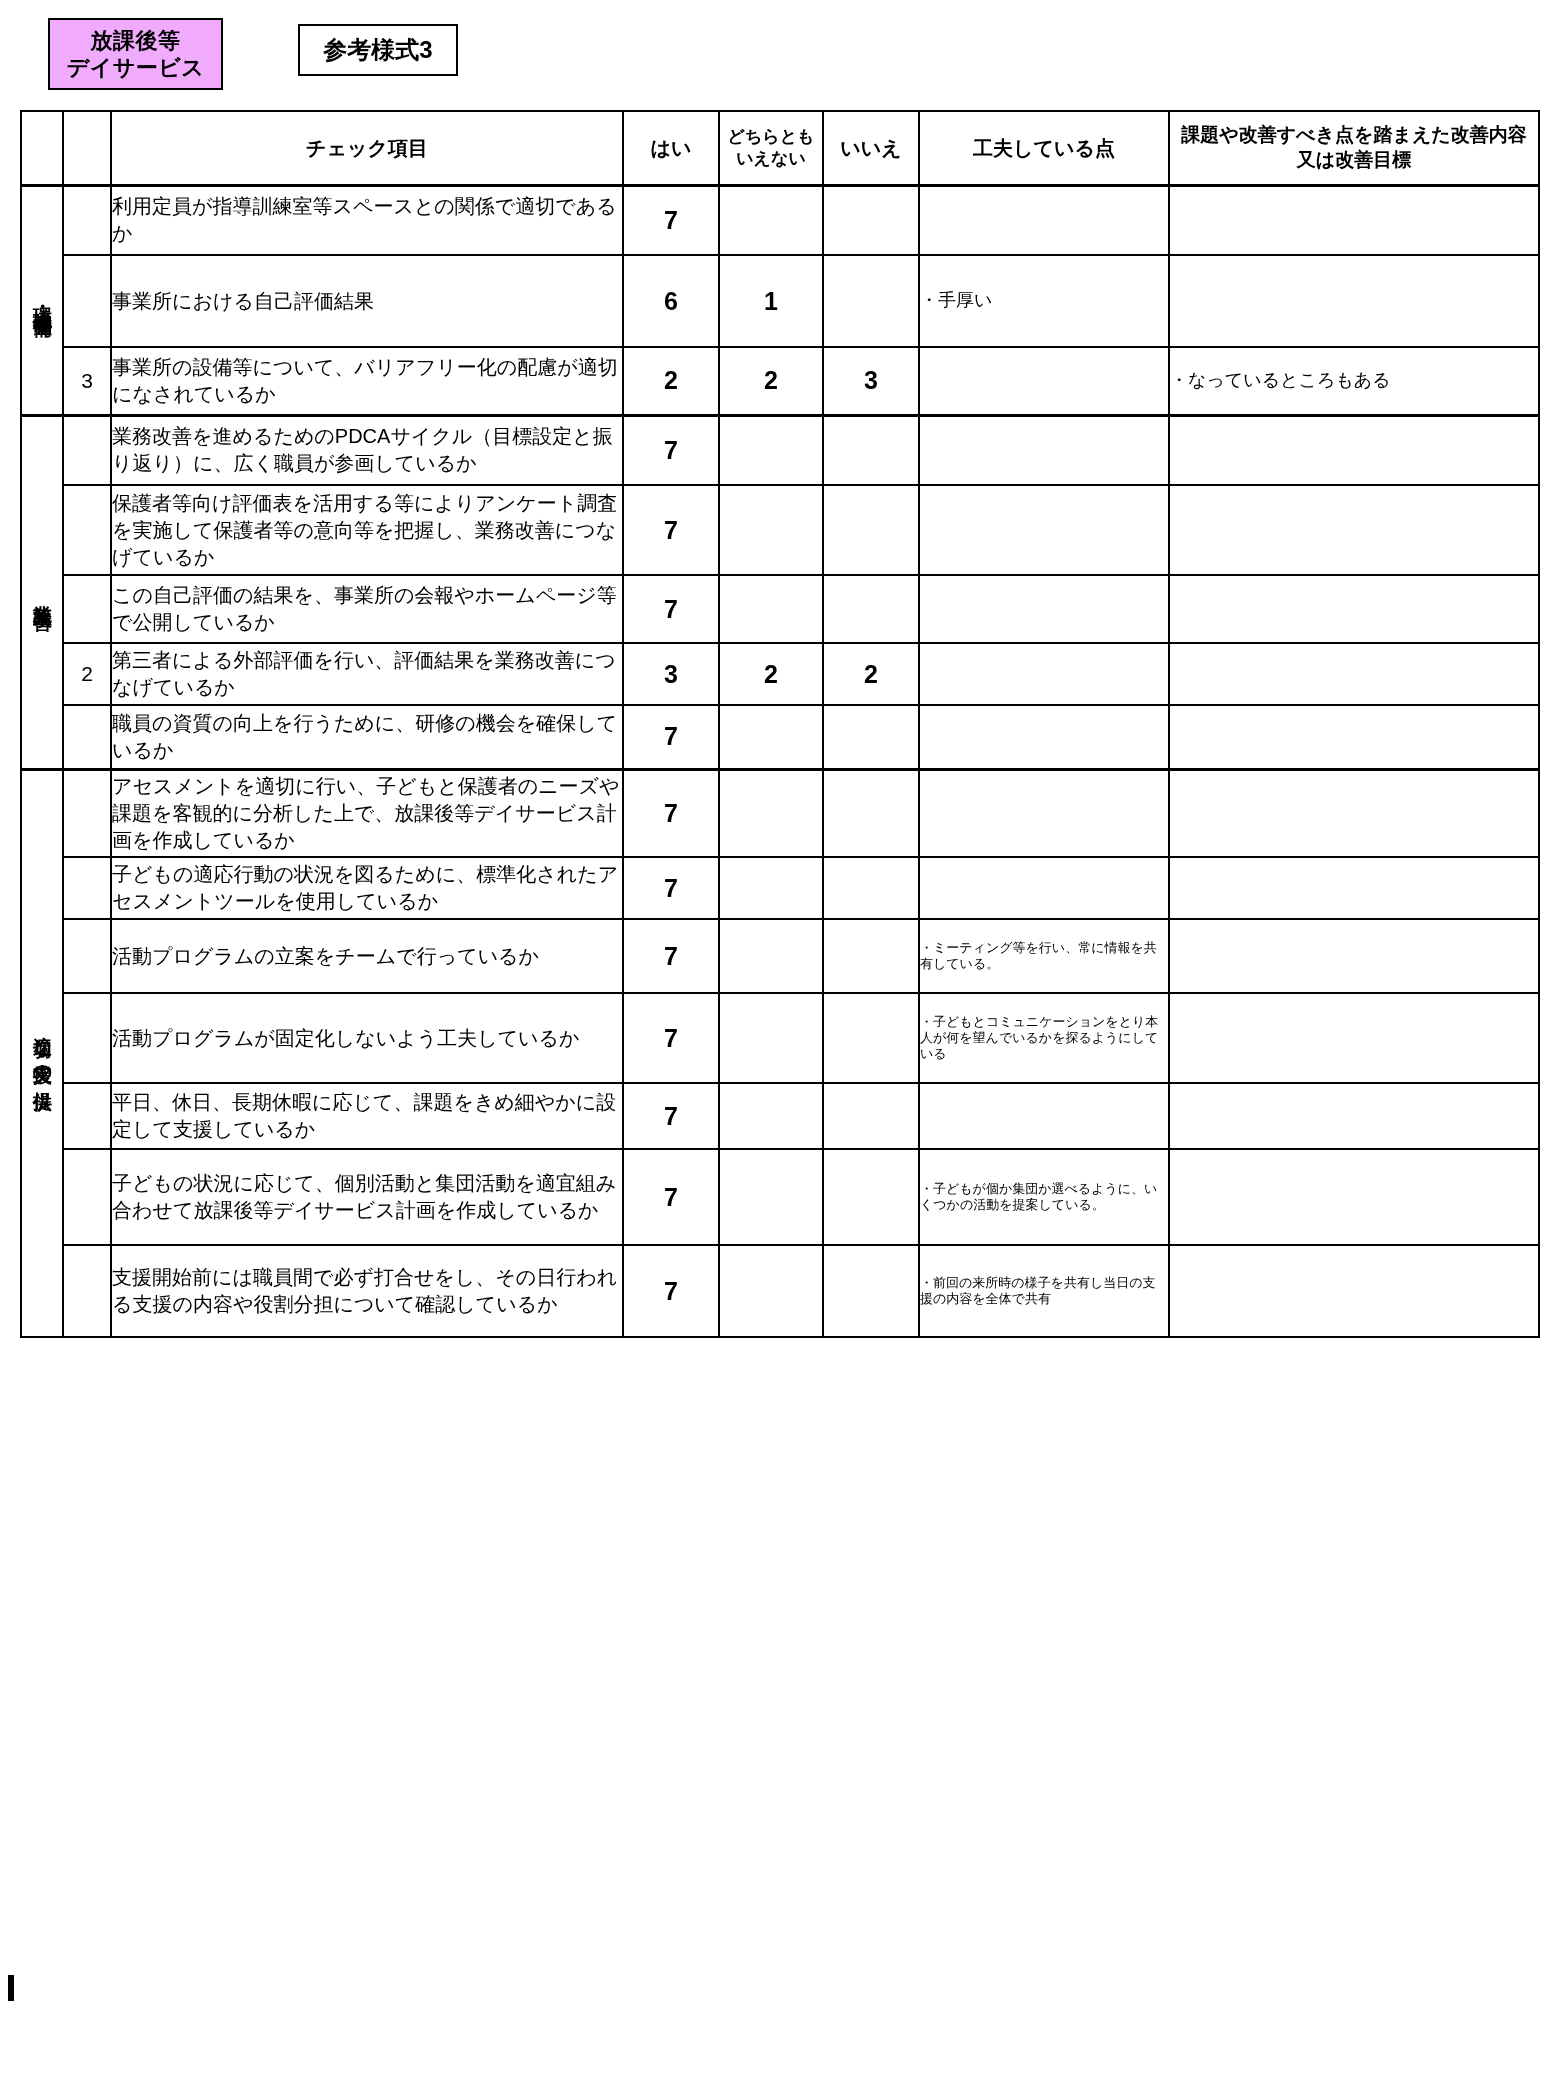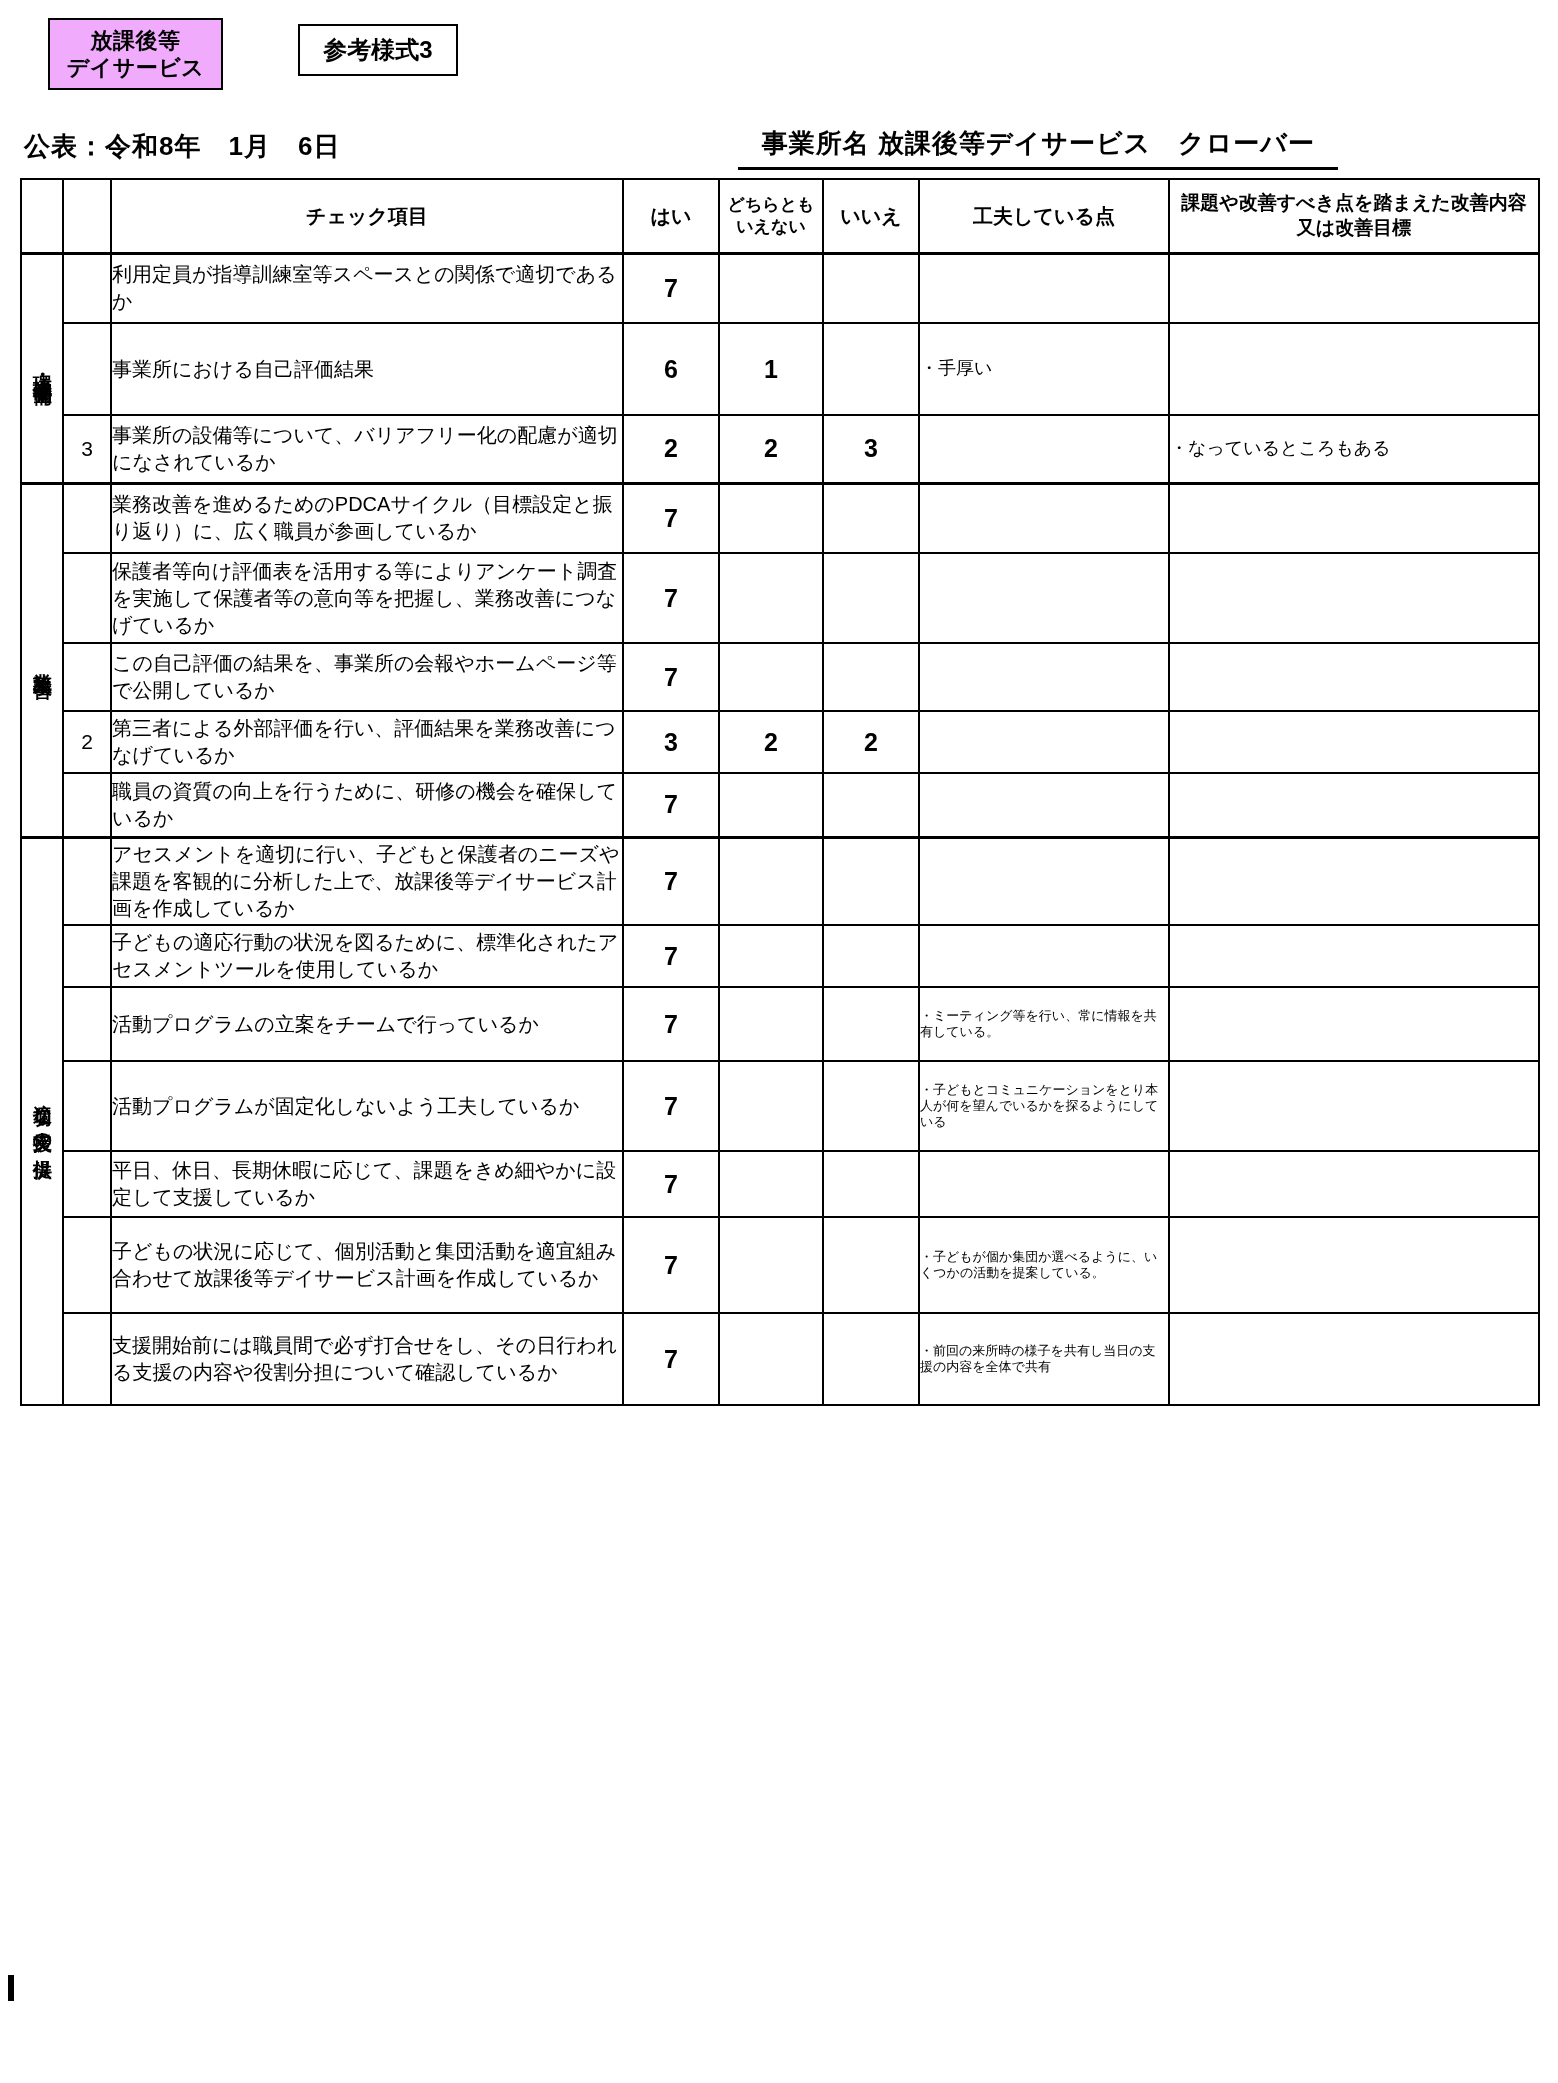--- a/index.html
+++ b/index.html
@@ -189,24 +189,20 @@
 <div class="page">
 
   <div class="header-row">
     <div class="badge-service">
       <span>放課後等</span>
       <span>デイサービス</span>
     </div>
     <div class="form-no">参考様式3</div>
   </div>
 
-  <div class="meta-row">
-    <div class="publish-date">公表：令和8年　1月　6日</div>
-    <div class="office-name">事業所名 放課後等デイサービス　クローバー</div>
-  </div>
 
   <table class="sheet">
     <colgroup>
       <col class="col-cat">
         <col class="col-num">
         <col class="col-item">
       <col class="col-yes">
         <col class="col-either">
         <col class="col-no">
       <col class="col-good">

